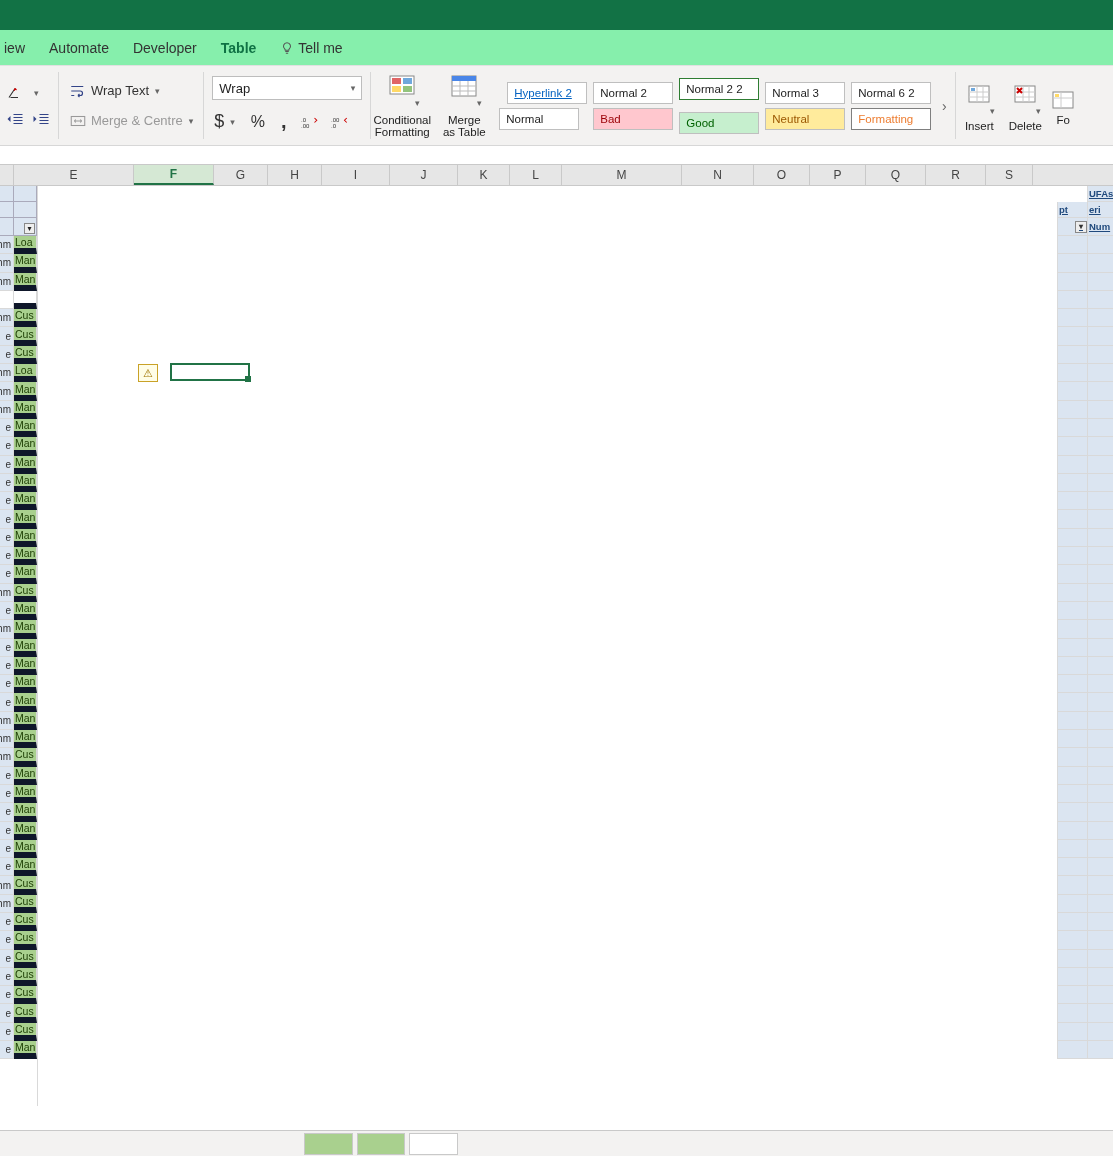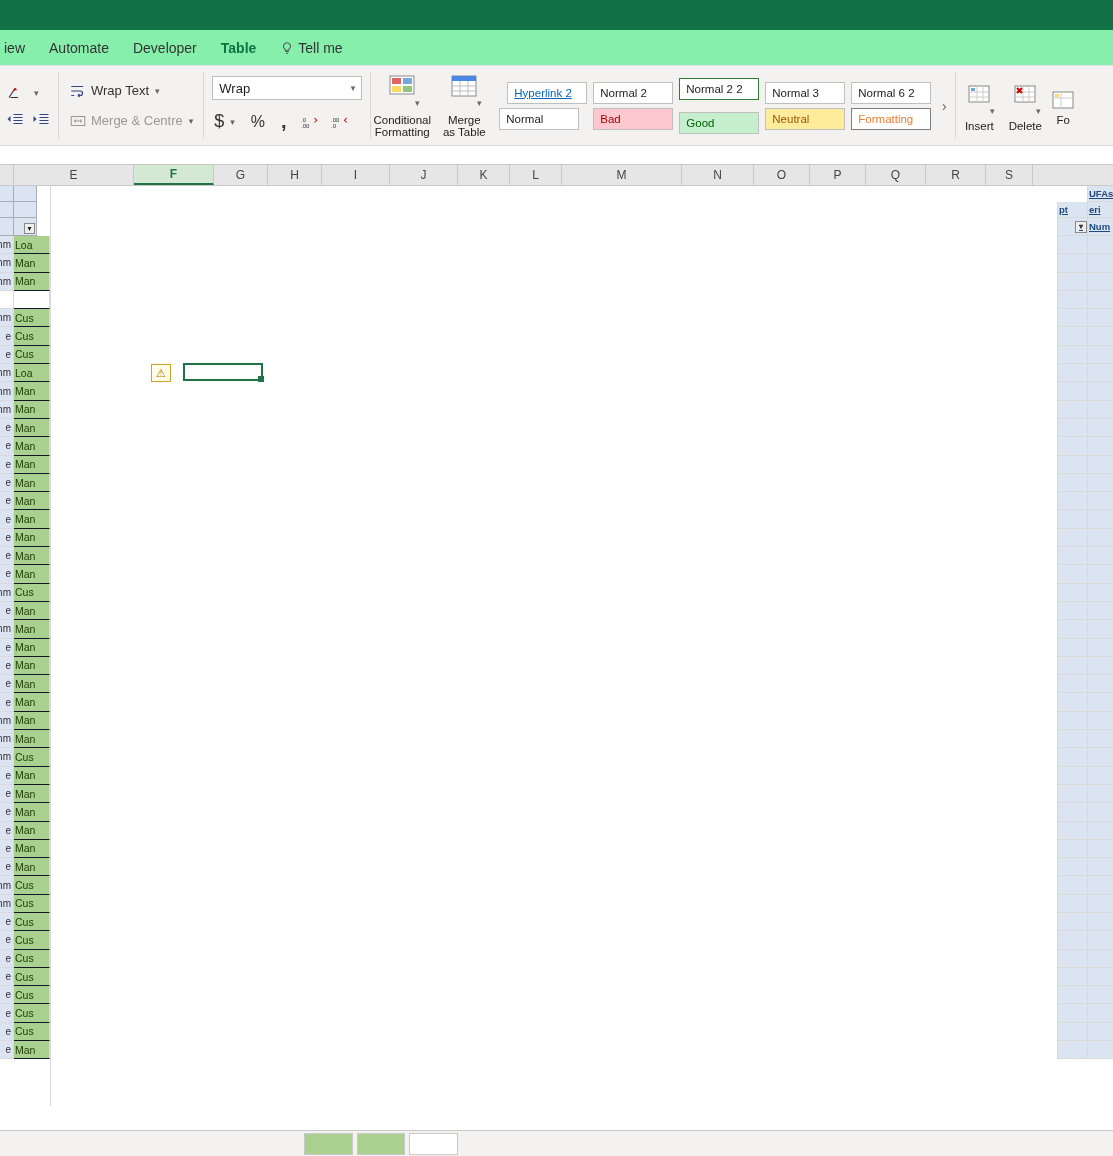--- a/index.html
+++ b/index.html
@@ -45,21 +45,21 @@
   
   .colhdrs { height: 22px; background: #e6e6e6; display: flex; border-top: 1px solid #c9c9c9; border-bottom: 1px solid #c9c9c9; margin-top: 18px; }
   .rowhdr-space { width: 14px; border-right: 1px solid #c9c9c9; background: #e6e6e6; }
   .ch { border-right: 1px solid #c9c9c9; display: flex; align-items: center; justify-content: center; font-size: 12px; color: #444; background: #e6e6e6; }
   .ch.active { background: #d5e8d4; border-bottom: 2px solid #217346; color: #217346; font-weight: 600; }
 
   .gridwrap { position: relative; display: flex; height: 920px; }
   .leftcols { display: flex; flex-direction: column; }
   .leftrow { display: flex; height: 18.3px; }
   .hdrcellA { width: 14px; border-right: 1px solid #d9d9d9; border-bottom: 1px solid #d9d9d9; background: #dbe5f1; font-size: 10px; display:flex; align-items:center; justify-content:flex-end; padding-right:2px; color:#333; overflow:hidden; }
-  .hdrcellB { width: 36px; border-right: 1px solid #d9d9d9; border-bottom: 1px solid #0f172a; font-size: 10.5px; display:flex; align-items:center; padding-left:1px; color:#1a3b00; overflow:hidden; white-space: nowrap; background:#a9d08e; }
+  .hdrcellB { width: 23px; border-right: 1px solid #d9d9d9; border-bottom: 6px solid #0f172a; font-size: 10.5px; display:flex; align-items:center; padding-left:1px; color:#1a3b00; overflow:hidden; white-space: nowrap; background:#a9d08e; }
 
   
   .tophdr { display:flex; }
   .tophdr .hA { width:14px; background:#dbe5f1; border-right:1px solid #aab; border-bottom:1px solid #aab; }
   .tophdr .hB { width:23px; background:#dbe5f1; border-right:1px solid #aab; border-bottom:1px solid #aab; }
 
   .maingrid { flex: 1; border-left: 1px solid #d9d9d9; background: #fff; position: relative; }
 
   .rightcol { width: 30px; display: flex; flex-direction: column; }
   .rightrow { height: 18.3px; border-bottom: 1px solid #d9d9d9; border-left: 1px solid #d9d9d9; background:#dbe5f1; font-size:9.5px; color:#1f497d; text-decoration:underline; overflow:hidden; display:flex; align-items:center; padding-left:1px; }

